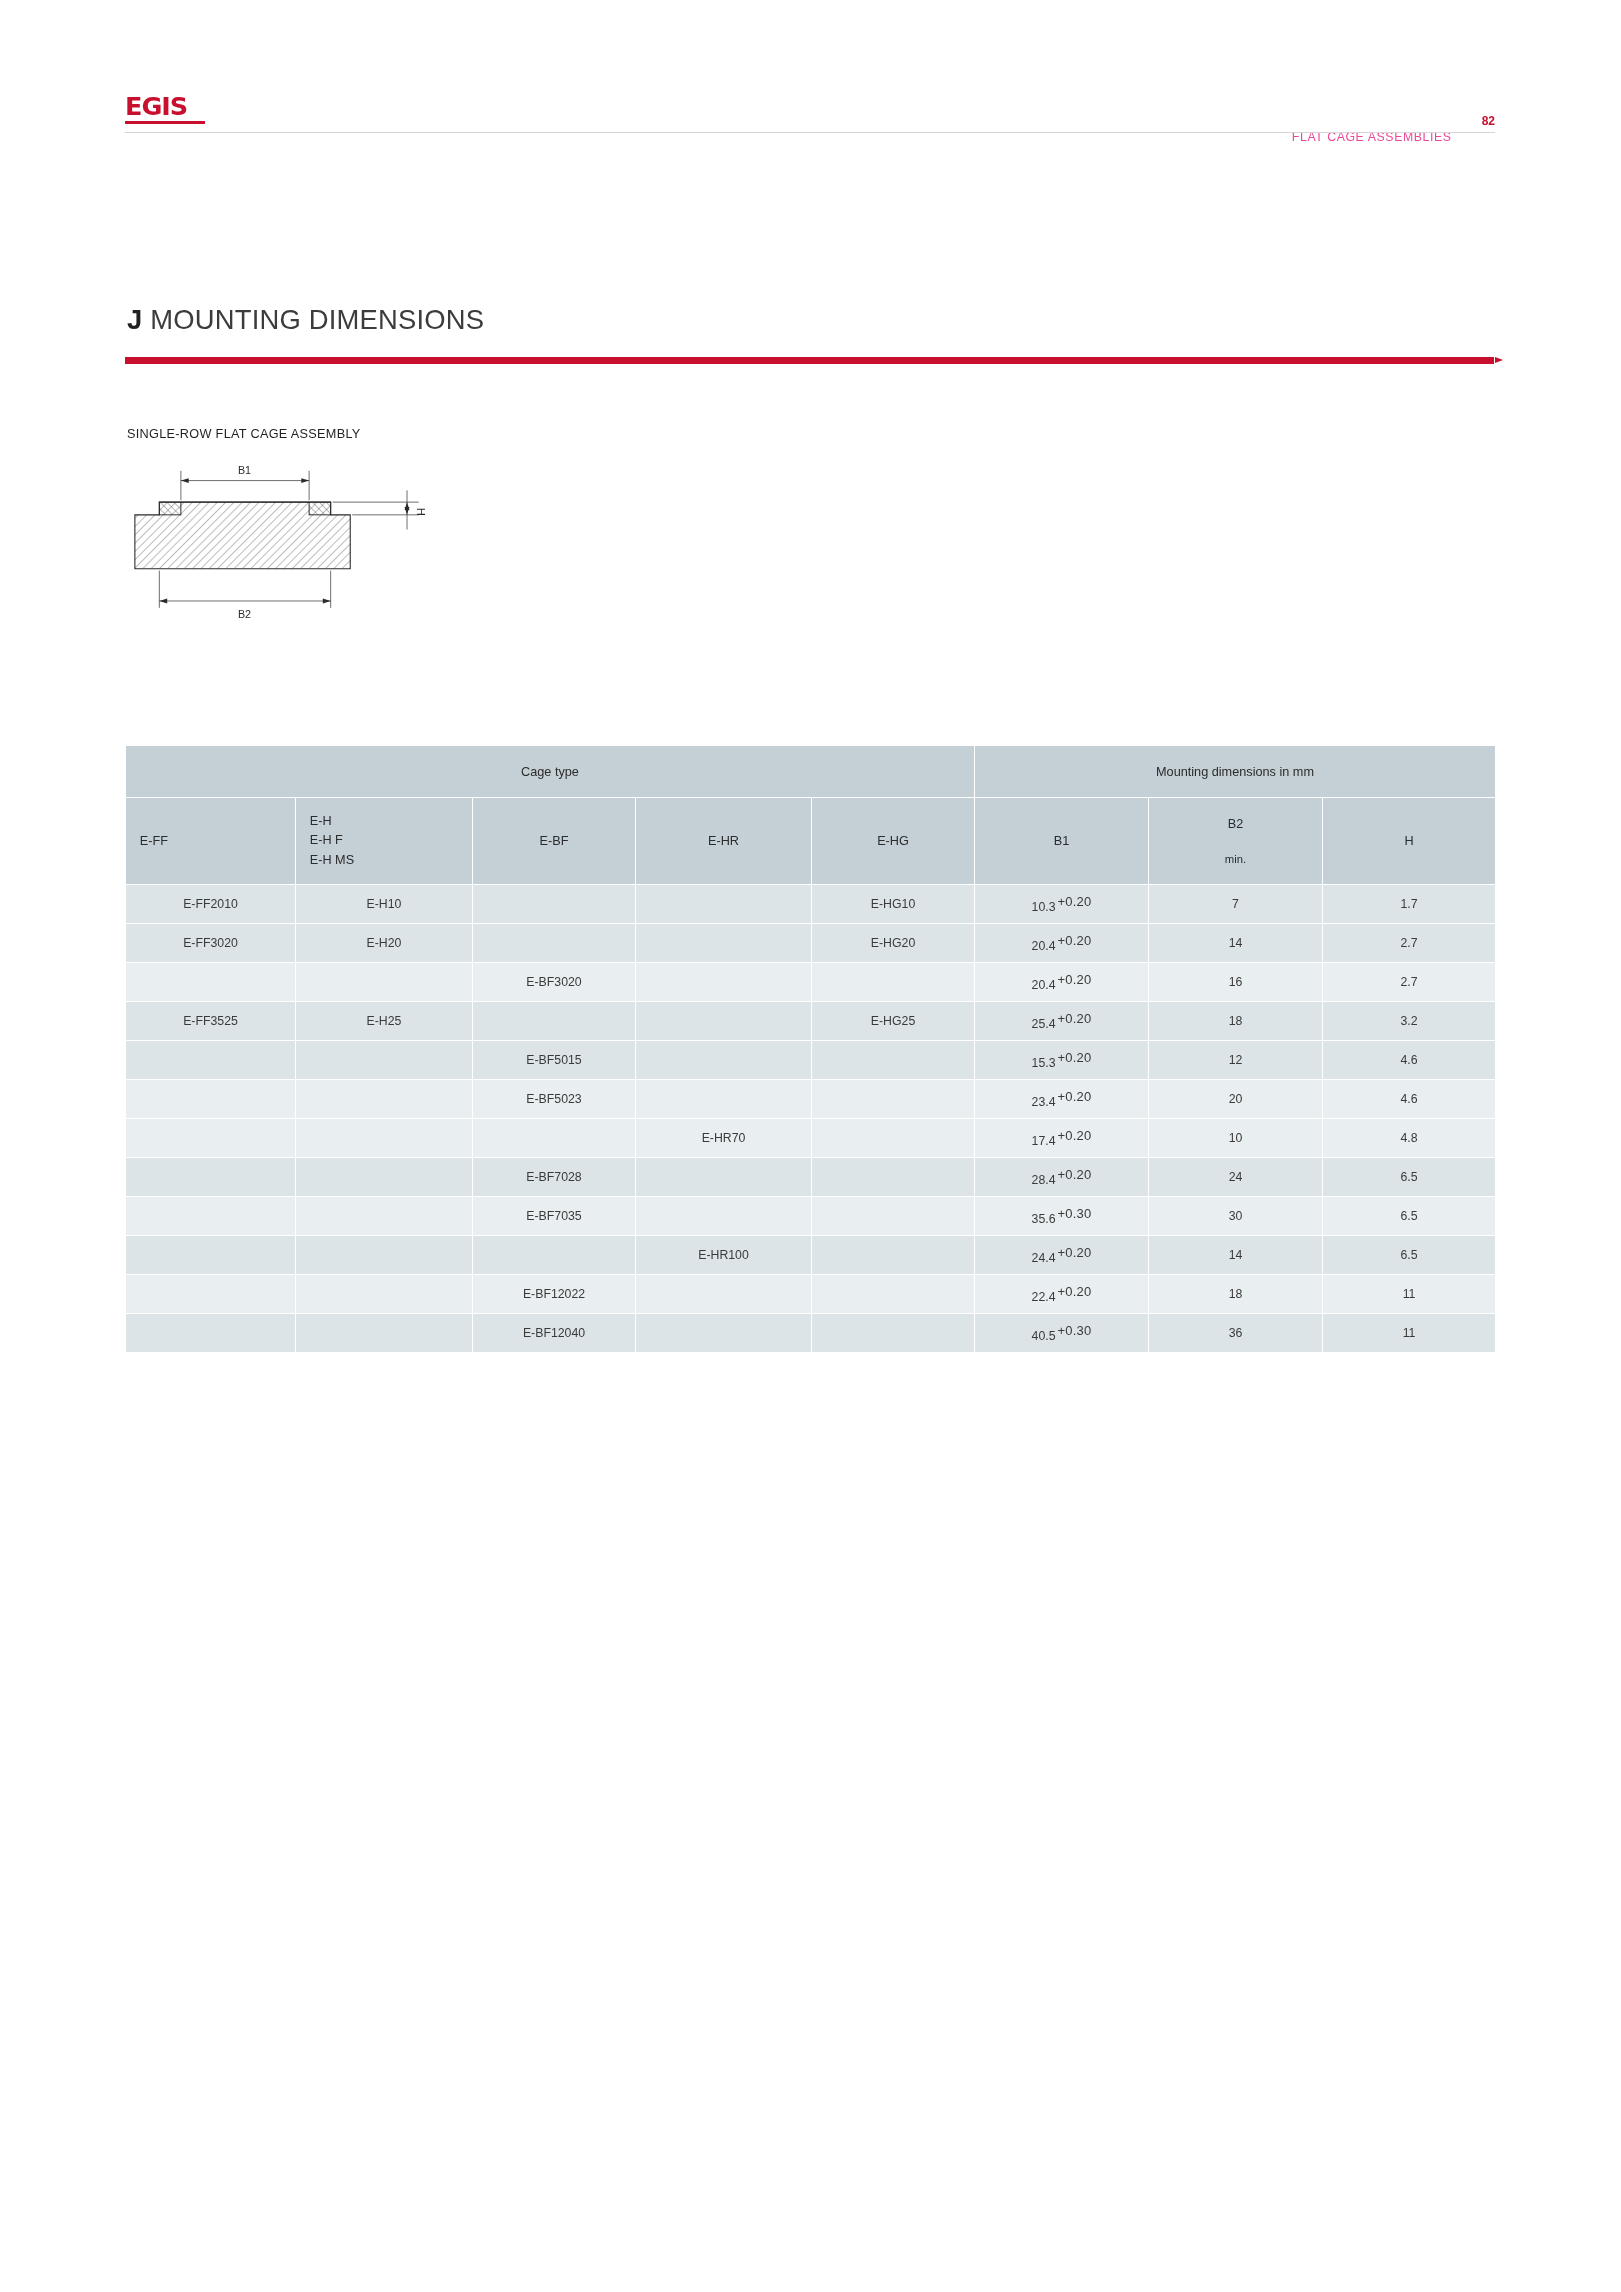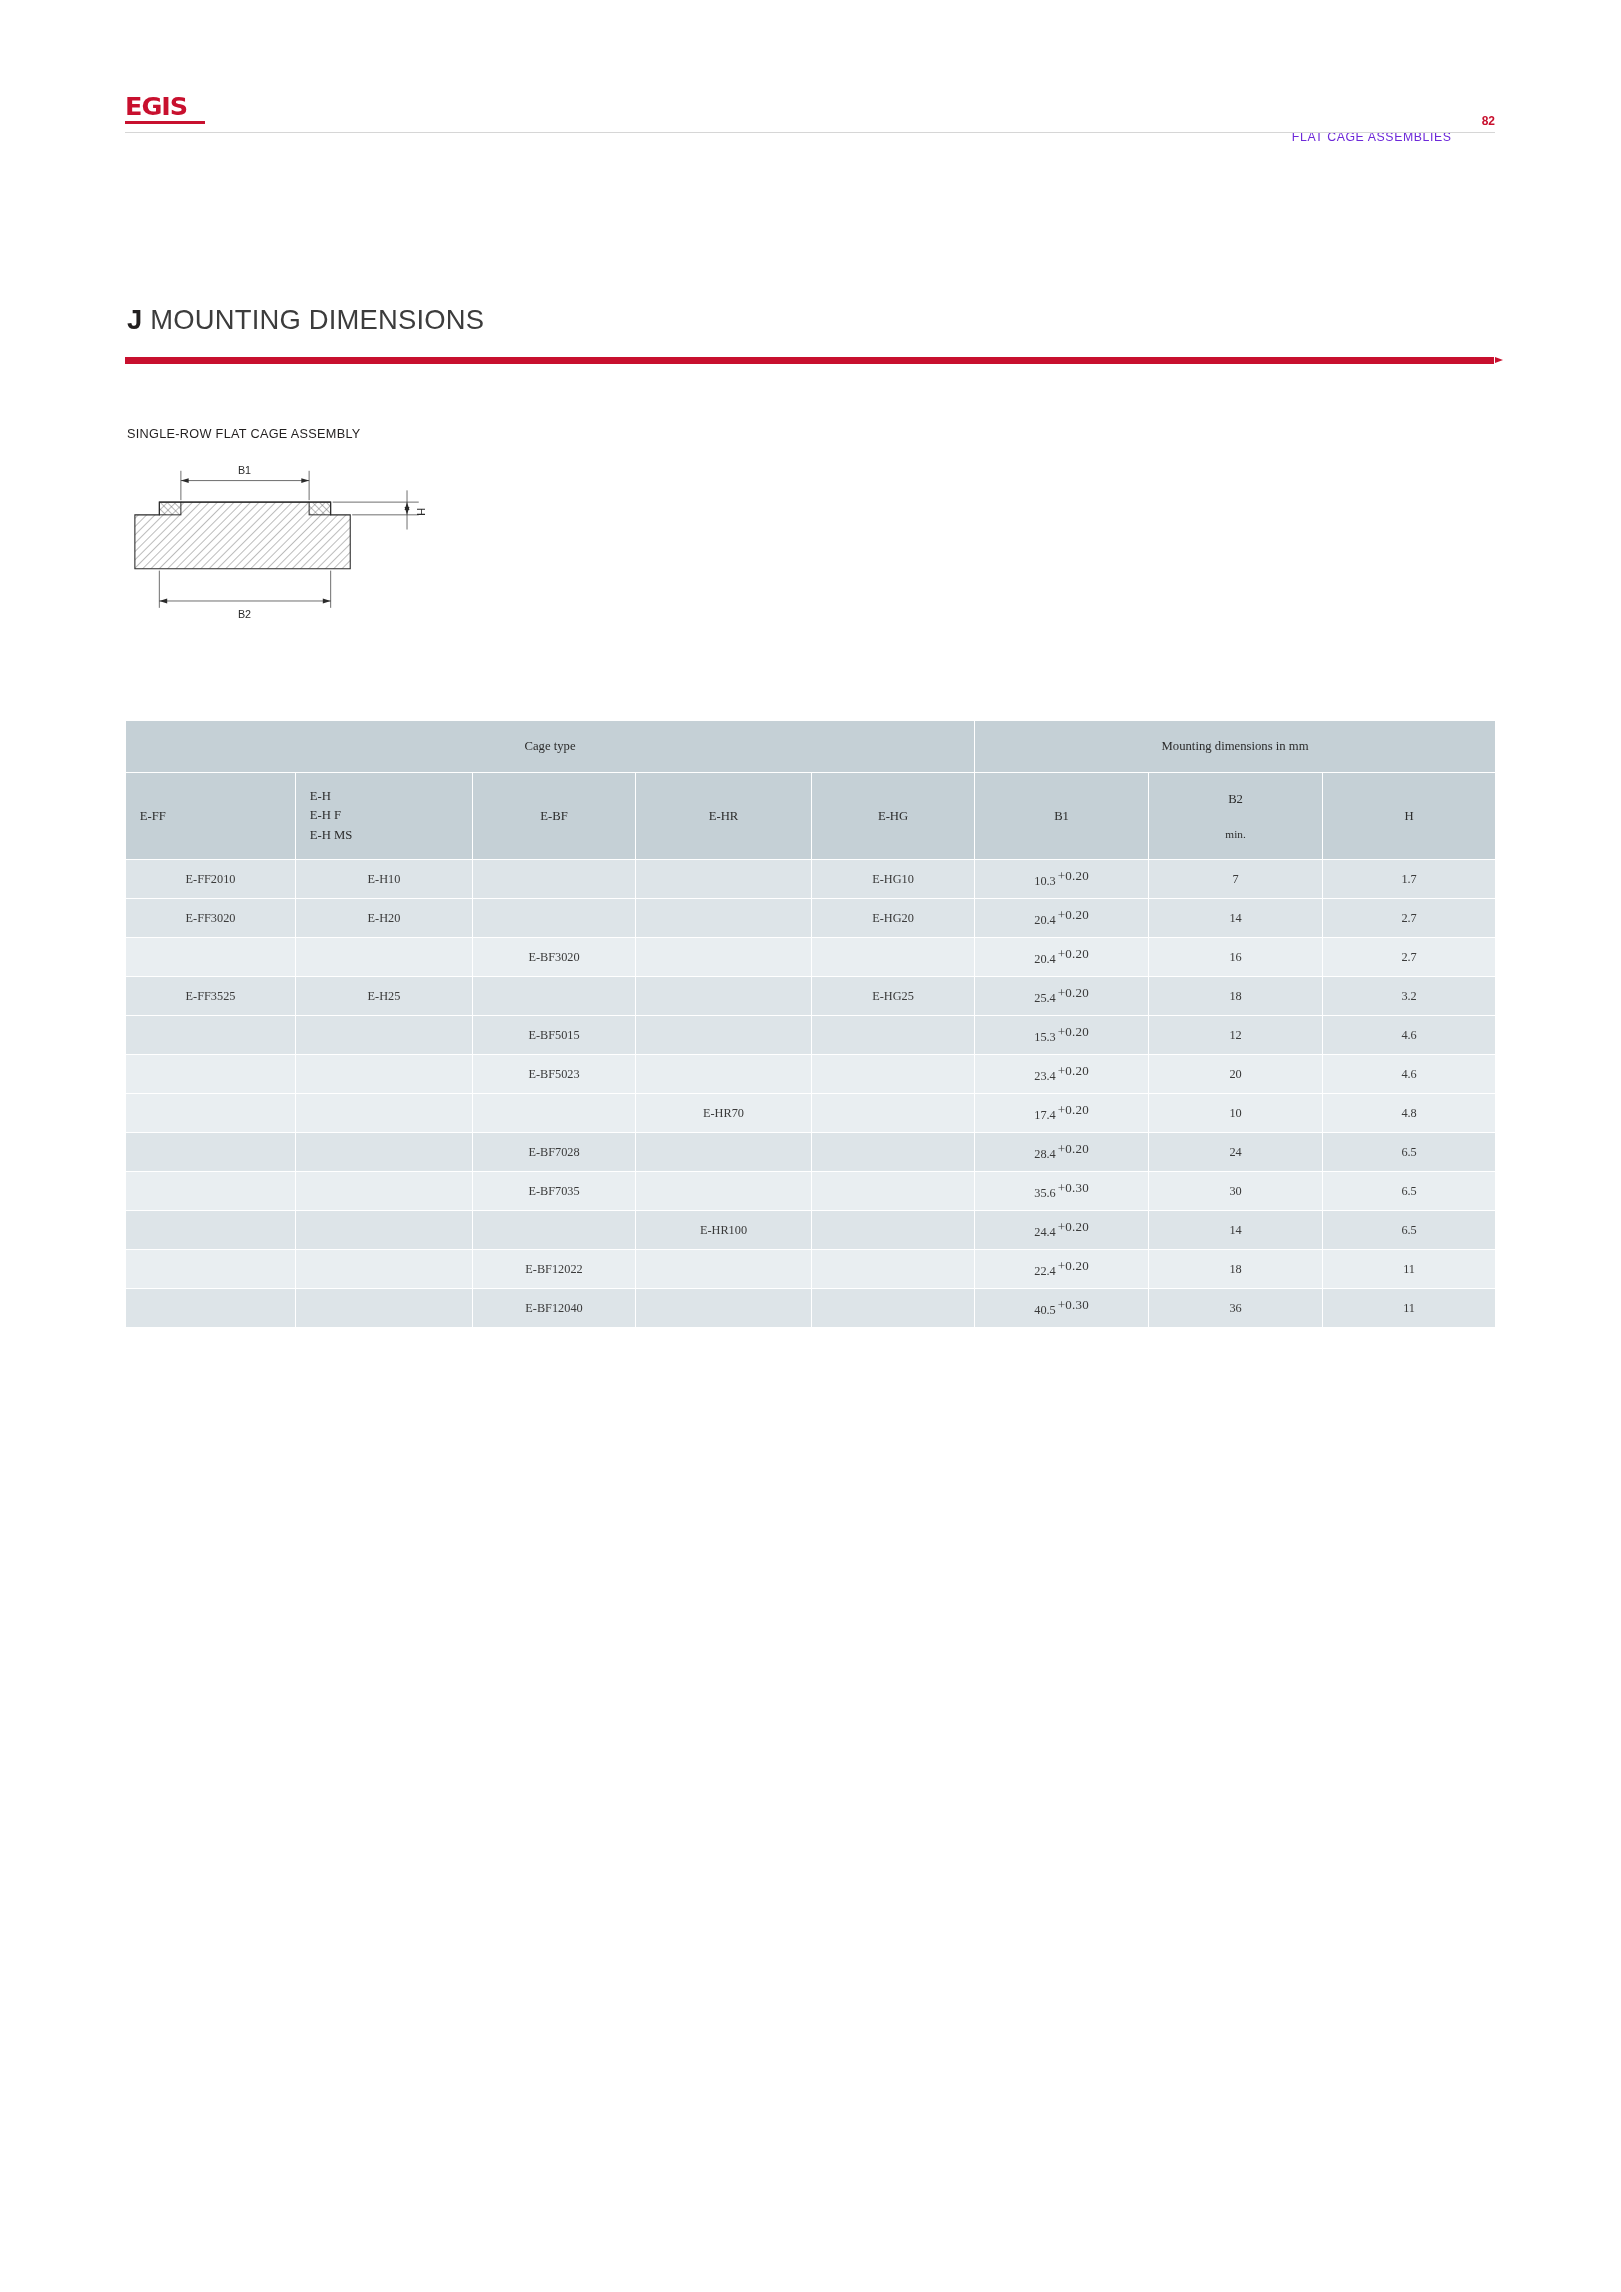--- a/index.html
+++ b/index.html
@@ -52,21 +52,21 @@
   .header-right {
     position: absolute;
     right: 0;
     top: 11.8px;
     text-align: right;
     white-space: nowrap;
   }
   .header-title {
     font-size: 12.3px;
     letter-spacing: 0.6px;
-    color: #6d28d9;
+    color: #ec4899;
     display: inline-block;
     vertical-align: middle;
     margin-top: 32px;
   }
   .page-number {
     display: inline-block;
     vertical-align: middle;
     margin-left: 25.5px;
     font-size: 12px;
     font-weight: bold;
@@ -134,23 +134,22 @@
     top: 461px;
     width: 333px;
     height: 186px;
   }
   .diagram svg { display: block; }
 
   
   .table-wrap {
     position: absolute;
     left: 125px;
-    top: 720px;
+    top: 745px;
     width: 1370px;
-    font-family: Liberation Serif, serif;
   }
   table.dim {
     border-collapse: collapse;
     width: 1370px;
     table-layout: fixed;
     font-size: 12.3px;
     color: #3a3a3a;
   }
   table.dim td, table.dim th {
     border: 1px solid #ffffff;

